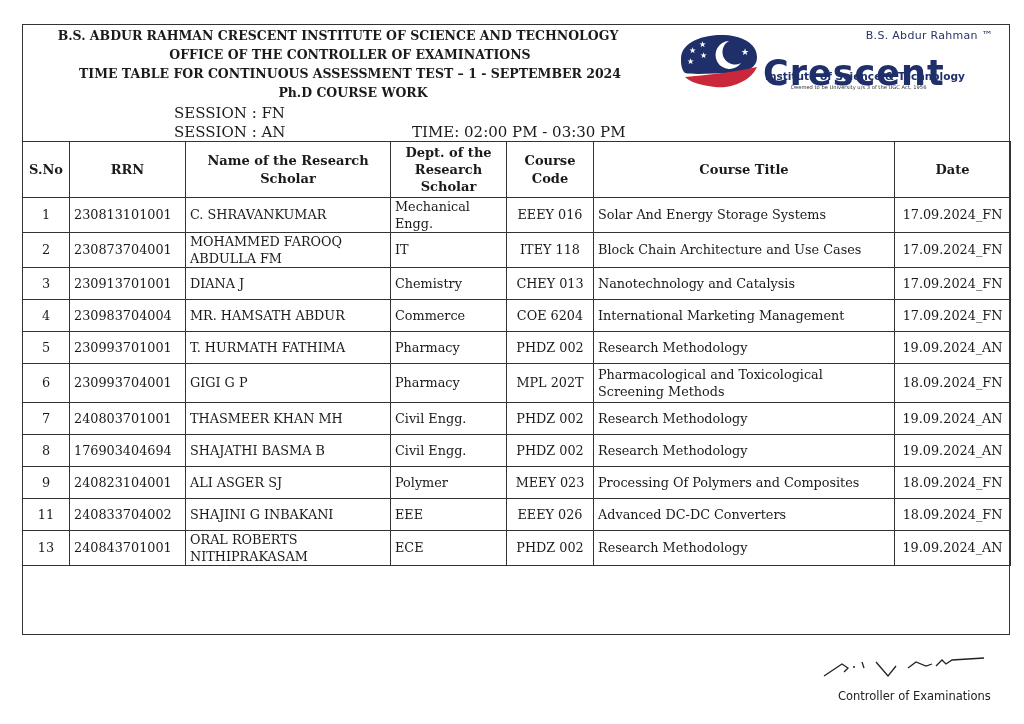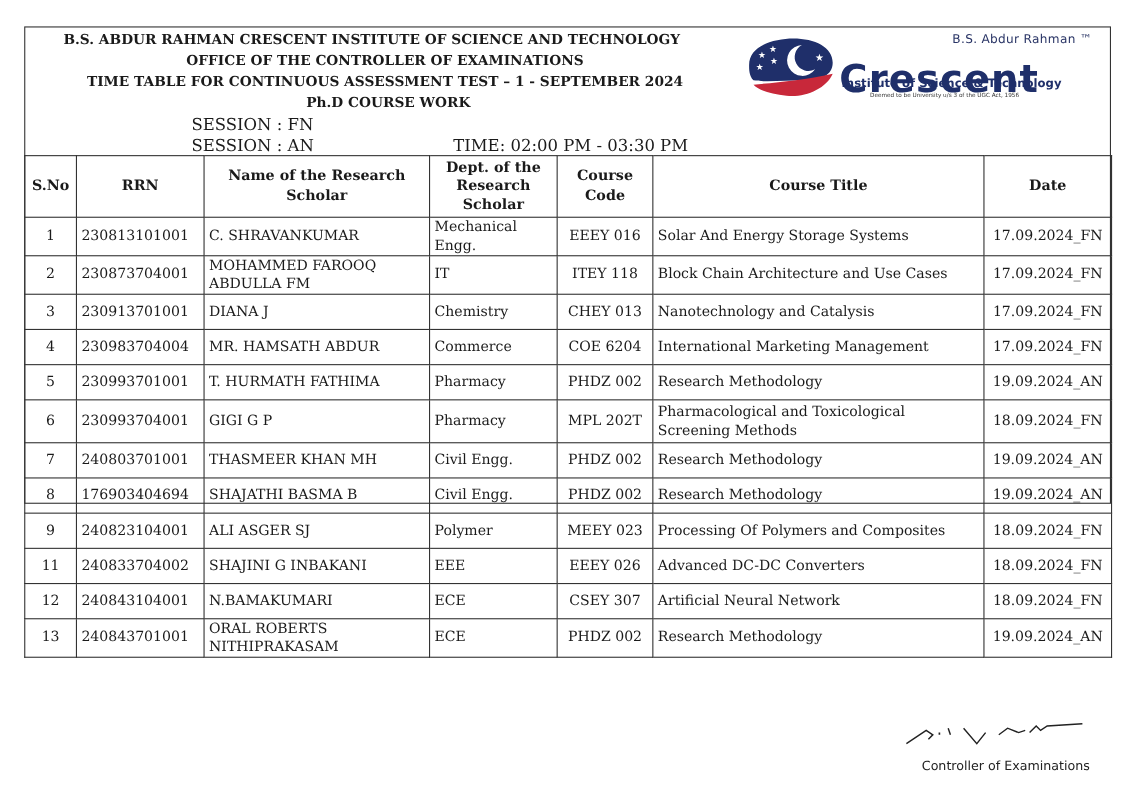--- a/index.html
+++ b/index.html
@@ -1,17 +1,17 @@
 <!DOCTYPE html>
 <html><head>
 <meta charset="utf-8">
 <style>
   html, body { margin:0; padding:0; background:#ffffff; }
   body { width:1024px; height:724px; position:relative; overflow:hidden; font-family:"DejaVu Serif","Liberation Serif",serif; color:#1a1a1a; }
-  .frame { position:absolute; left:22px; top:24px; width:988px; height:434px; border:1.5px solid #333; box-sizing:border-box;padding-left:32px; }
+  .frame { position:absolute; left:22px; top:24px; width:988px; height:611px; border:1.5px solid #333; box-sizing:border-box;padding-left:32px; }
   .hdr { position:absolute; left:0; top:0; width:630px; text-align:center; font-weight:bold; font-size:12.5px; line-height:19px; }
   .hdr .l1 { margin-top:1px; }
   .hdr .l2 { padding-left:24px; }
   .hdr .l3 { padding-left:24px; }
   .hdr .l4 { padding-left:30px; }
   .sess { position:absolute; font-weight:normal; font-size:15px; line-height:19px; }
   .logo { position:absolute; left:652px; top:4px; width:330px; height:65px; }
   .logo .top { position:absolute; right:12px; top:0; font-family:"DejaVu Sans","Liberation Sans",sans-serif; font-size:11px; color:#2a3566; letter-spacing:0.3px; }
   .logo .big { position:absolute; left:88px; top:4px; font-family:"DejaVu Sans","Liberation Sans",sans-serif; font-weight:bold; font-size:35px; color:#1f2f6a; letter-spacing:1px;margin-top:20px; }
   .logo .sub { position:absolute; left:90px; top:41px; font-family:"DejaVu Sans","Liberation Sans",sans-serif; font-weight:bold; font-size:10.6px; color:#1f2f6a; }
@@ -165,29 +165,20 @@
     <tr>
       <td class="c">11</td>
       <td>240833704002</td>
       <td>SHAJINI G INBAKANI</td>
       <td>EEE</td>
       <td class="c">EEEY 026</td>
       <td>Advanced DC-DC Converters</td>
       <td class="c">18.09.2024_FN</td>
     </tr>
     <tr>
-      <td class="c">12</td>
-      <td>240843104001</td>
-      <td>N.BAMAKUMARI</td>
-      <td>ECE</td>
-      <td class="c">CSEY 307</td>
-      <td>Artificial Neural Network</td>
-      <td class="c">18.09.2024_FN</td>
-    </tr>
-    <tr>
       <td class="c">13</td>
       <td>240843701001</td>
       <td class="wrap">ORAL ROBERTS NITHIPRAKASAM</td>
       <td>ECE</td>
       <td class="c">PHDZ 002</td>
       <td>Research Methodology</td>
       <td class="c">19.09.2024_AN</td>
     </tr>
   </tbody>
 </table>

